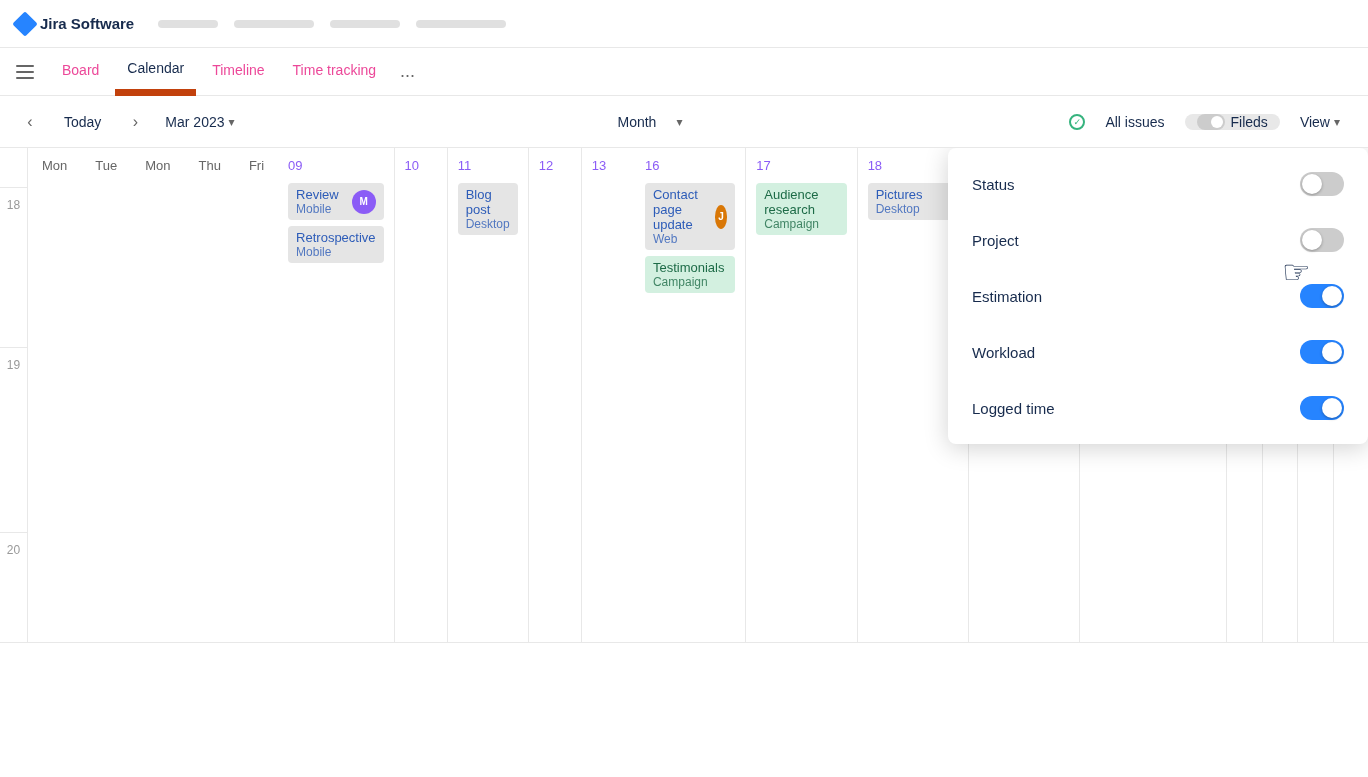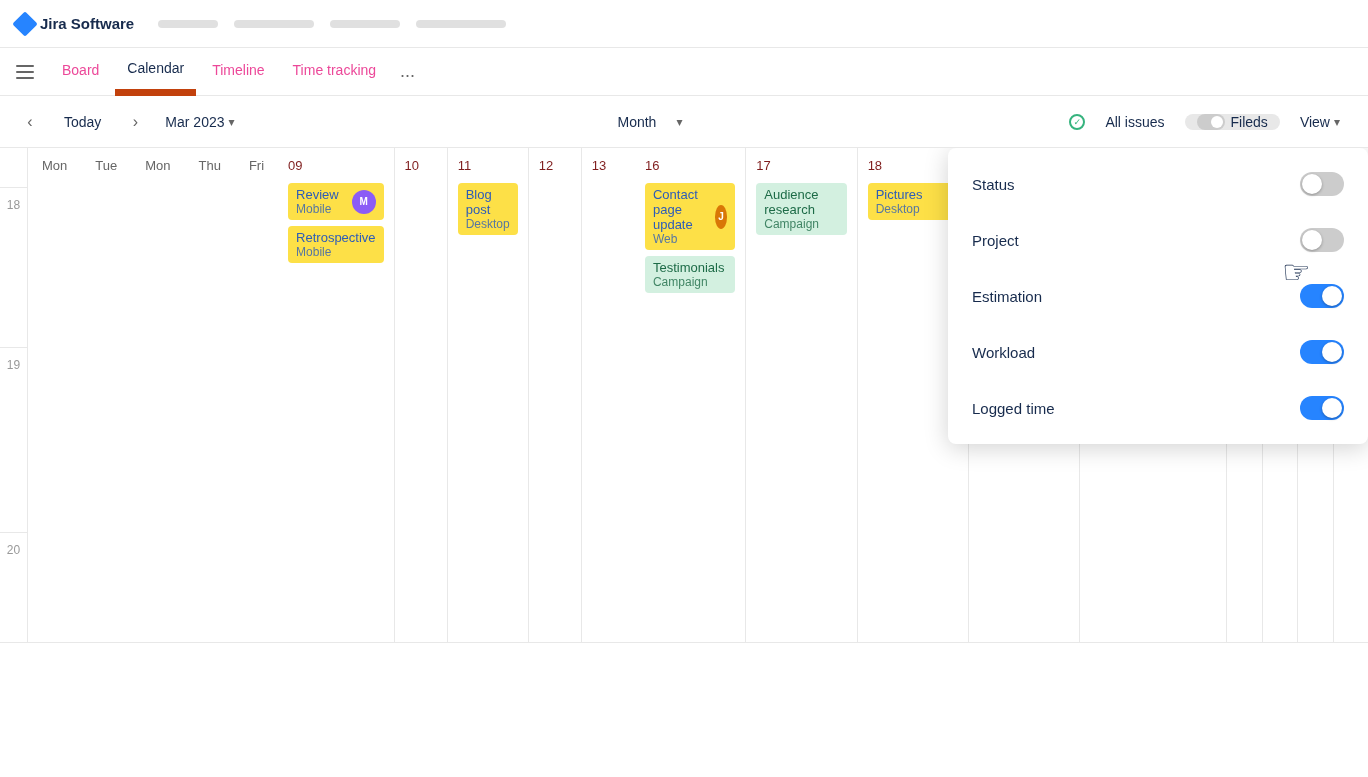--- a/index.html
+++ b/index.html
@@ -41,25 +41,25 @@
     .calendar-wrap { display: flex; position: relative; overflow: hidden; }
     .week-nums { width: 28px; border-right: 1px solid #e8e8e8; display: flex; flex-direction: column; }
     .week-num-header { height: 40px; border-bottom: 1px solid #e8e8e8; }
     .week-num-cell { display: flex; align-items: flex-start; justify-content: center; padding-top: 10px; font-size: 12px; color: #999; border-bottom: 1px solid #e8e8e8; }
     .calendar-main { flex: 1; display: flex; flex-direction: row; }
     .day-headers { display: grid; grid-template-columns: repeat(5, 1fr); border-bottom: 1px solid #e8e8e8; }
     .day-header { padding: 10px 14px; font-size: 13px; color: #666; font-weight: 500; }
     .calendar-row { display: grid; grid-template-columns: repeat(5, 1fr); border-bottom: 1px solid #e8e8e8; min-height: 160px; }
     .cal-cell { border-right: 1px solid #e8e8e8; padding: 10px 10px 8px; display: flex; flex-direction: column; gap: 6px; }
     .cal-cell:last-child { border-right: none; }
-    .day-num { font-size: 13px; color: #7f1d1d; margin-bottom: 4px; }
+    .day-num { font-size: 13px; color: #8b5cf6; margin-bottom: 4px; }
     .event { border-radius: 4px; padding: 4px 8px; font-size: 13px; cursor: pointer; }
     .event-title { font-weight: 500; }
     .event-sub { font-size: 12px; opacity: 0.8; }
-    .event-blue { background: #fde047; color: #2d5cb8; }
+    .event-blue { background: #e5e5e5; color: #2d5cb8; }
     .event-green { background: #d3f0e0; color: #1d6b47; }
     .event-with-avatar { display: flex; align-items: center; justify-content: space-between; }
     .avatar-placeholder { width: 24px; height: 24px; border-radius: 50%; background: #8b5cf6; display: flex; align-items: center; justify-content: center; color: #fff; font-size: 10px; font-weight: 600; }
     .last-row { min-height: 100px; }
 
     
     .dropdown-panel {
       position: absolute;
       top: 0;
       right: 0;

